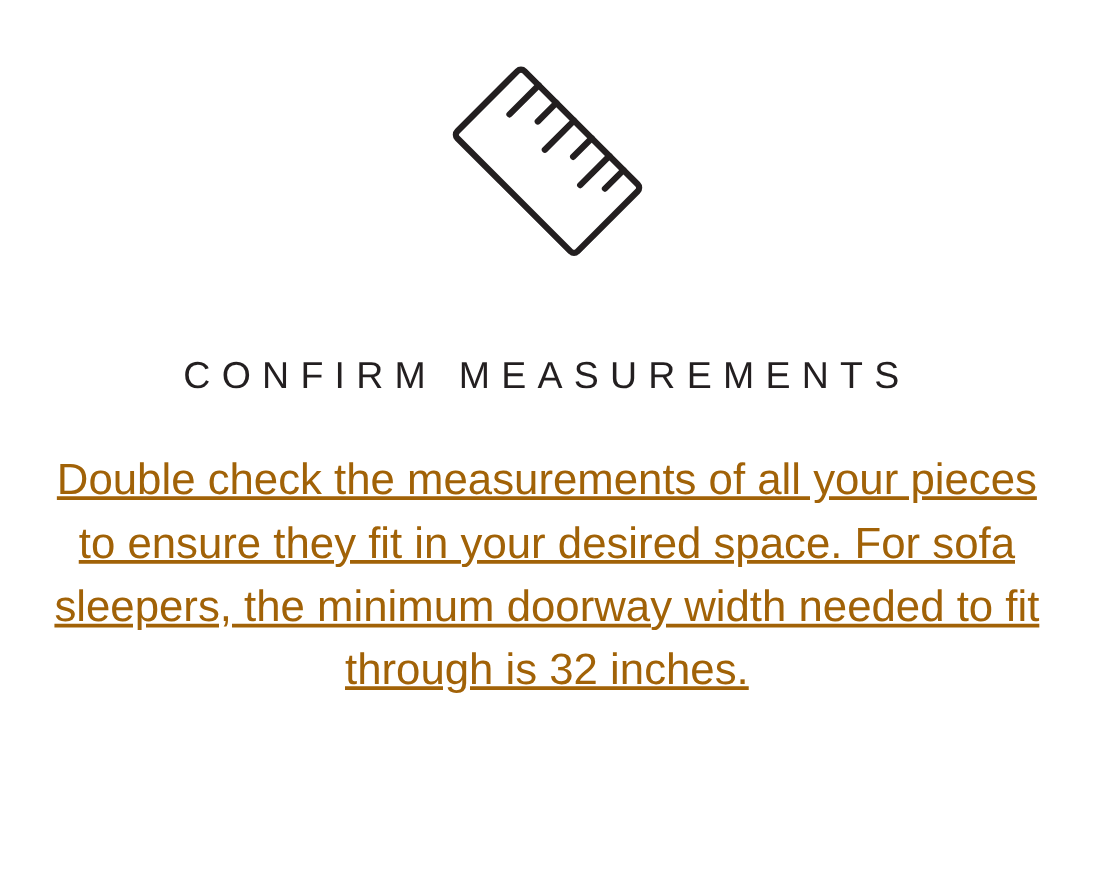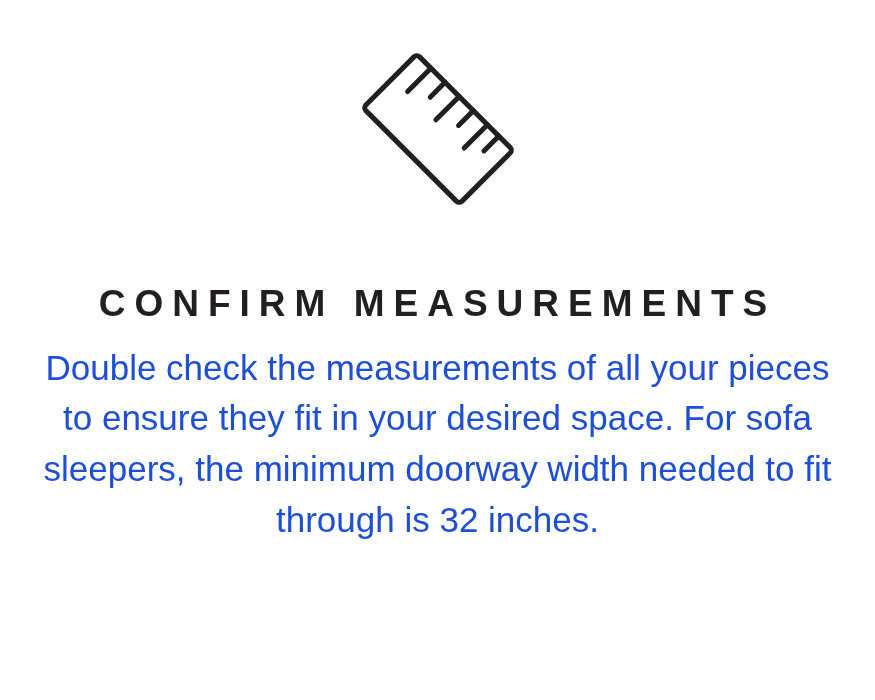--- a/index.html
+++ b/index.html
@@ -29,36 +29,37 @@
     display: flex;
     align-items: center;
     justify-content: center;
     margin-top: 6px;
   }
   .icon-wrap svg {
     display: block;
   }
   .headline {
     margin-top: 60px;
-    font-size: 37px;
-    font-weight: 700;
+    font-size: 30px;
+    font-weight: 400;
     letter-spacing: 9px;
     text-align: center;
     color: #231f20;
     line-height: 1.1;
     white-space: nowrap;
   }
   .body-text {
-    margin-top: 18px;
+    margin-top: 42px;
     width: 790px;
     font-size: 35px;
     line-height: 1.45;
     text-align: center;
-    color: #1d4ed8;
+    color: #a16207;
     font-weight: 400;
+    text-decoration: underline;
   }
 </style>
 </head>
 <body>
 
 <div class="card">
 
   <div class="icon-wrap">
     <svg width="220" height="190" viewBox="0 0 220 190" fill="none" xmlns="http://www.w3.org/2000/svg" aria-hidden="true">
       <g transform="rotate(45 110 95)">

